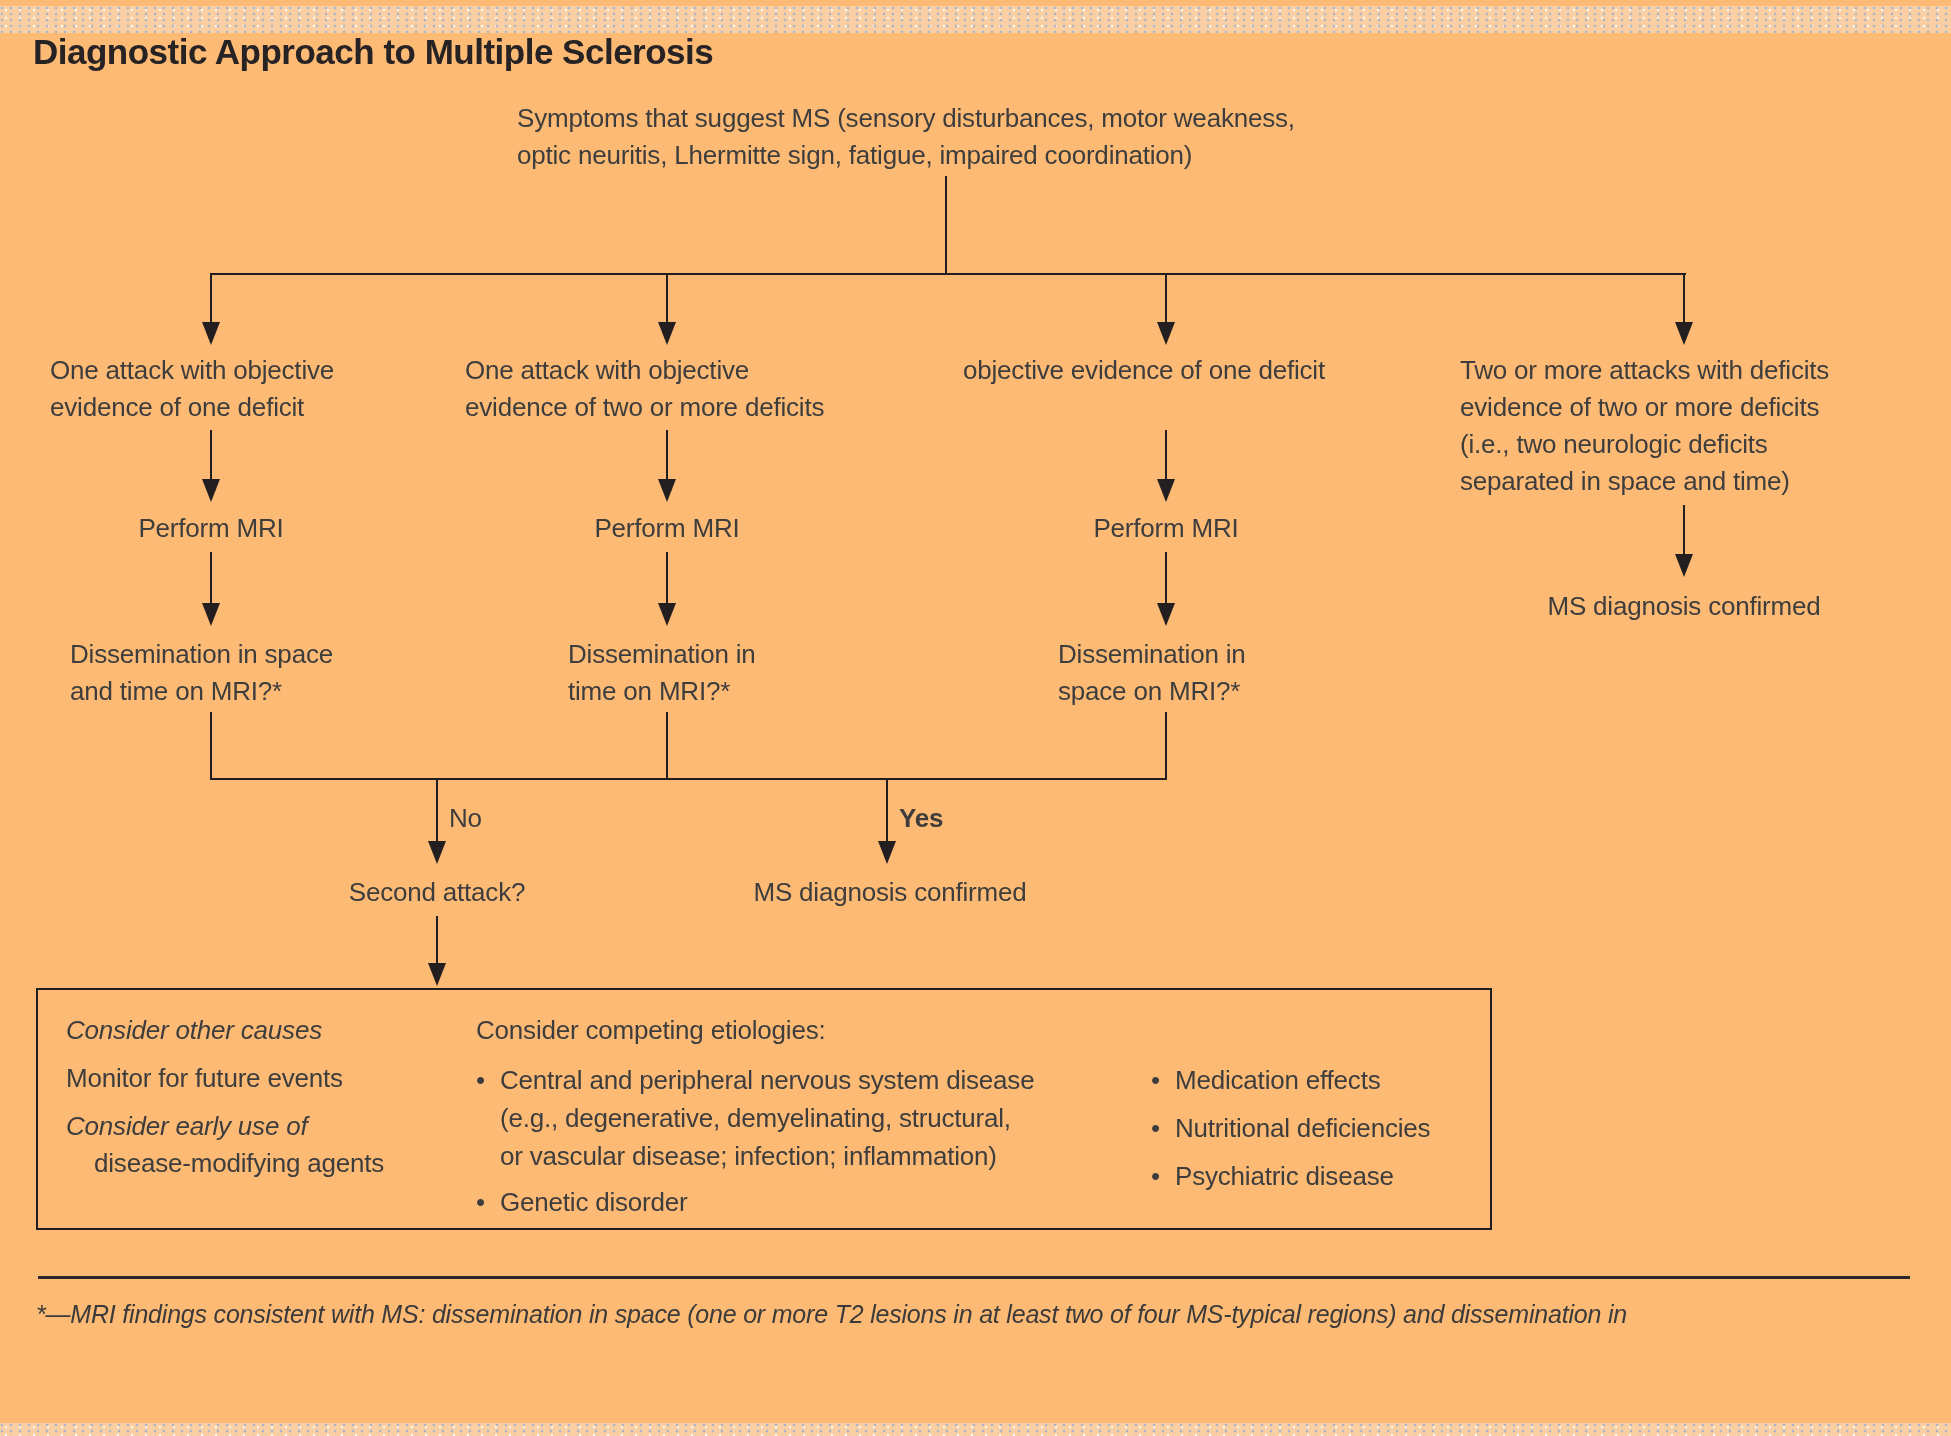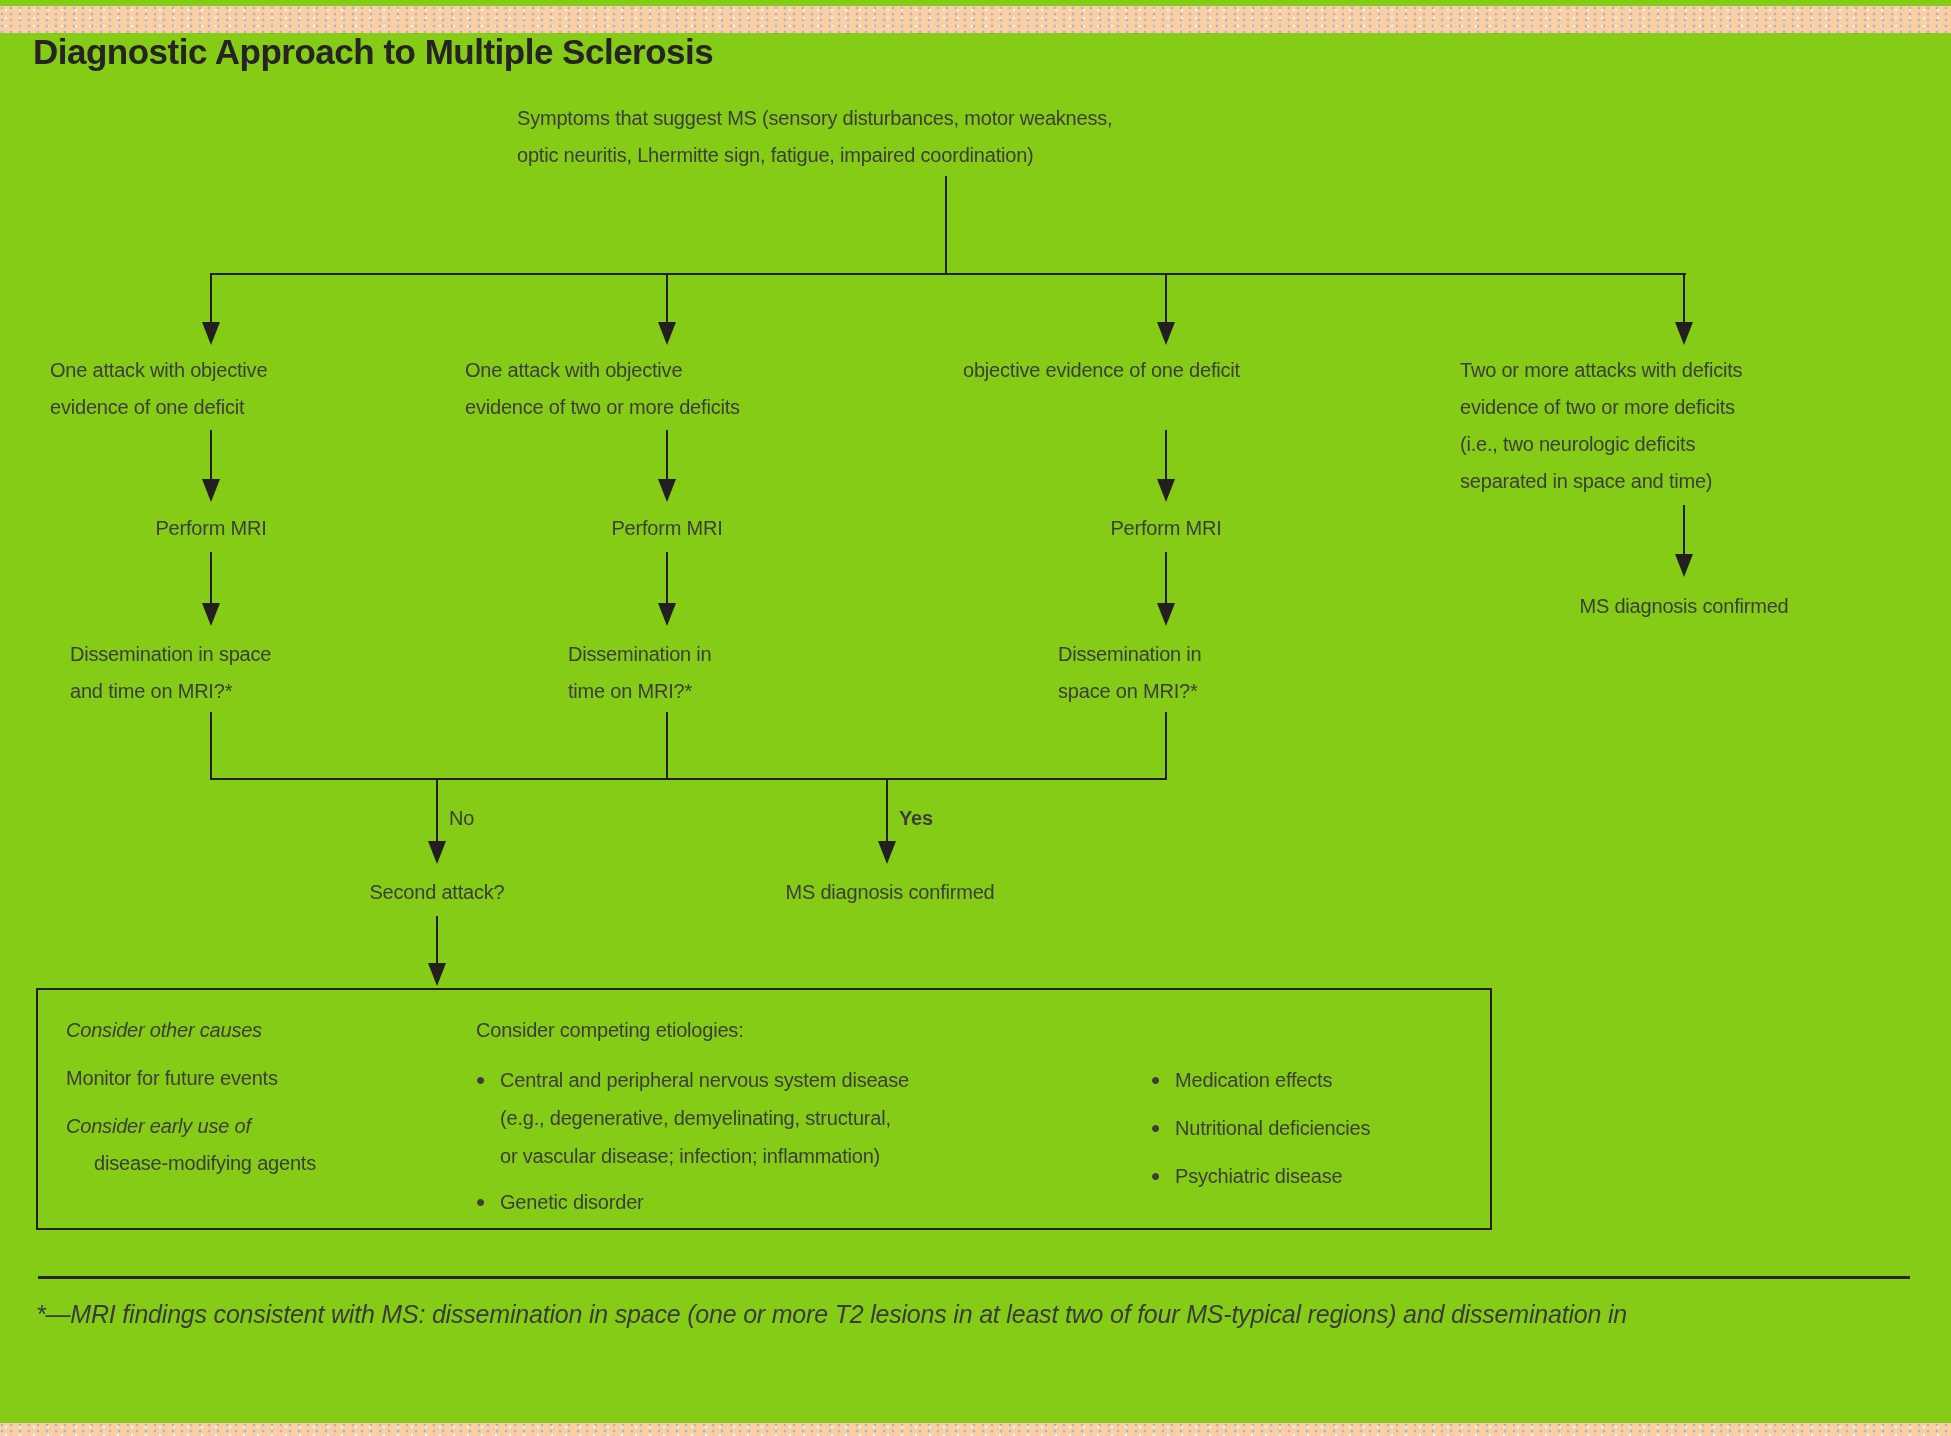--- a/index.html
+++ b/index.html
@@ -1,32 +1,32 @@
 <!DOCTYPE html>
 <html><head>
 <meta charset="utf-8">
 <style>
   html,body{margin:0;padding:0;background:#ffffff;}
   .canvas{
-    position:relative;width:1951px;height:1436px;background:#84cc16;overflow:hidden;
+    position:relative;width:1951px;height:1436px;background:#fdba74;overflow:hidden;
     font-family:"Liberation Sans",sans-serif;color:#3d3d3d;
   }
   .accent-bar{
     position:absolute;left:0;width:1951px;
     background-color:#f9cfa3;
     background-image:
       radial-gradient(circle at 2px 2px, rgba(163,177,204,.85) 1.1px, transparent 1.7px),
       radial-gradient(circle at 6px 4px, rgba(255,255,255,.9) 1px, transparent 1.6px);
     background-size:9px 6px,14px 8px;
   }
   .title{
     position:absolute;left:33px;top:32px;font-size:35px;font-weight:700;
     color:#272325;letter-spacing:-.5px;white-space:nowrap;
   }
-  .t{position:absolute;font-size:20px;line-height:37px;white-space:nowrap;letter-spacing:-.2px;}
+  .t{position:absolute;font-size:26px;line-height:37px;white-space:nowrap;letter-spacing:-.2px;}
   .ctr{text-align:center;}
   .vline{position:absolute;width:2px;background:#231f20;}
   .hline{position:absolute;height:2px;background:#231f20;}
   .arrow{
     position:absolute;width:0;height:0;
     border-left:9px solid transparent;border-right:9px solid transparent;
     border-top:23px solid #231f20;
   }
   .box{position:absolute;left:36px;top:988px;width:1452px;height:238px;border:2px solid #231f20;}
   .bullet-dot{position:absolute;font-size:26px;line-height:37px;}

